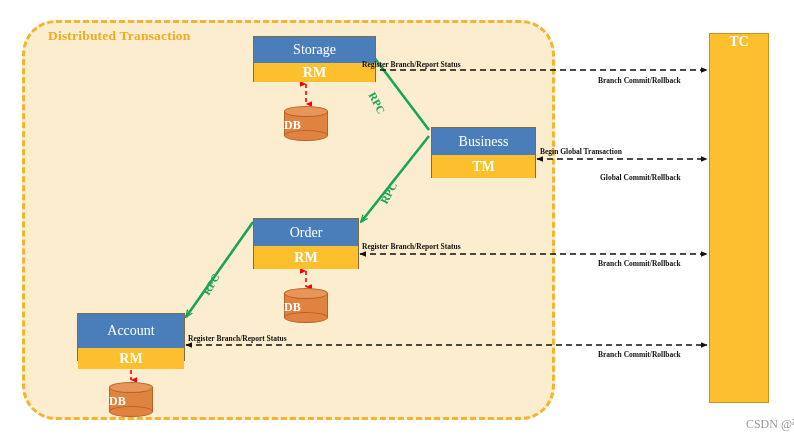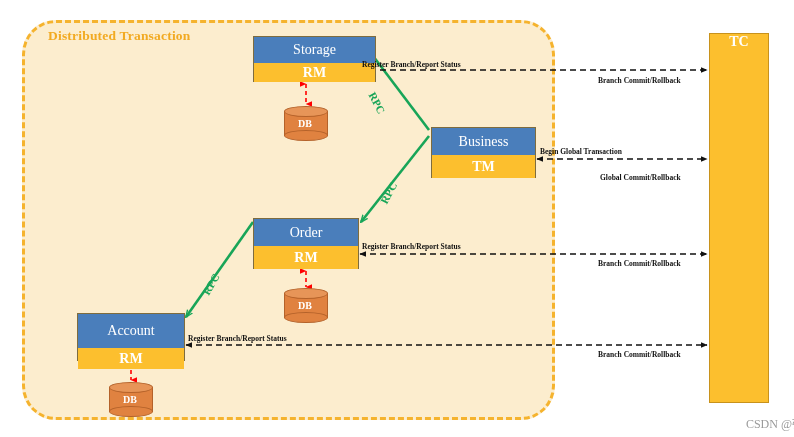--- a/index.html
+++ b/index.html
@@ -137,22 +137,22 @@
     width: 44px; height: 11px;
     border-radius: 50%;
     background: #E08240;
     border: 1px solid #B4622A;
     box-sizing: border-box;
   }
   .db .cyl-label {
     position: absolute;
     left: 0; top: 12px;
     width: 28px;
-    text-align: right;
-    font-size: 10px;
+    text-align: left;
+    font-size: 12px;
     font-weight: bold;
     color: #ffffff;
     z-index: 3;
   }
   #db-storage { left: 284px; top: 106px; }
   #db-order   { left: 284px; top: 288px; }
   #db-account { left: 109px; top: 382px; }
 
   
   .edge-label {

